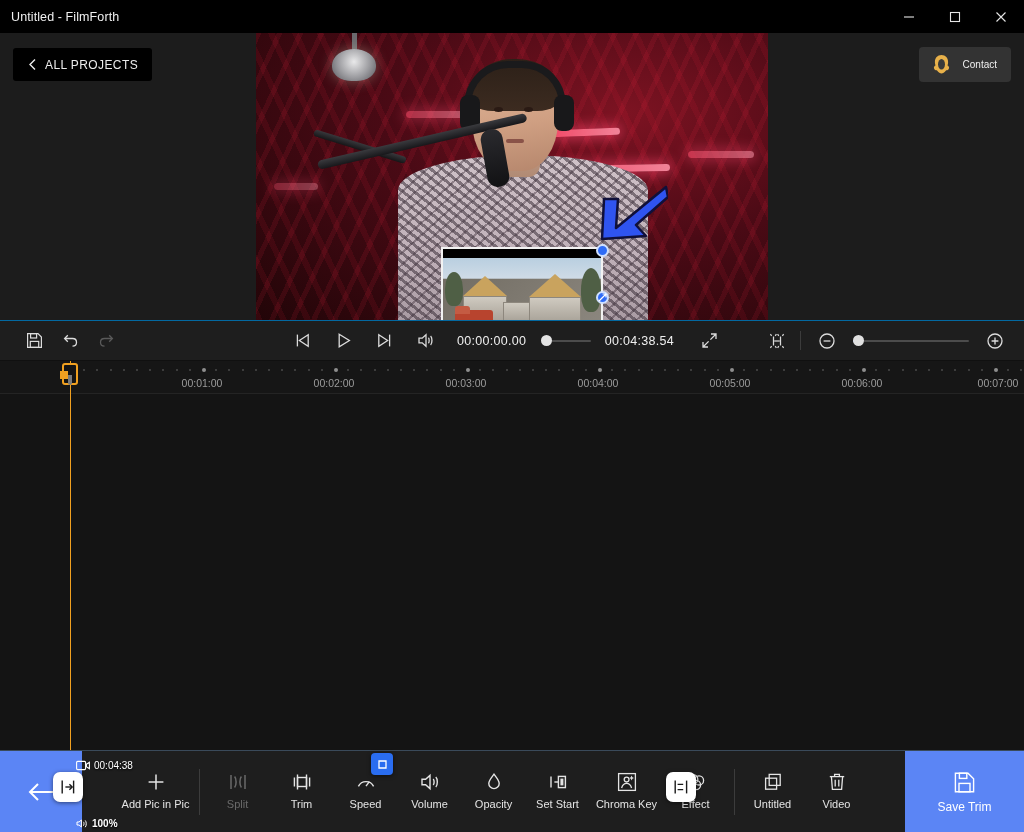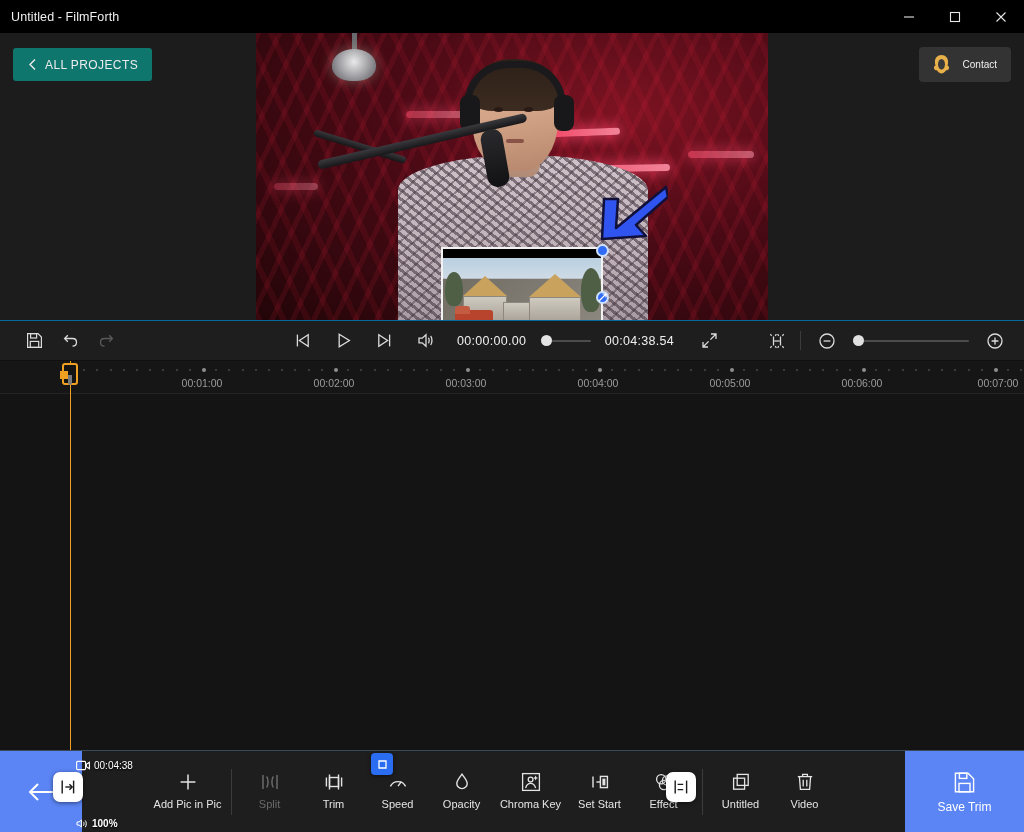--- a/index.html
+++ b/index.html
@@ -293,21 +293,21 @@
       <div class="winbtn close">
         <svg width="12" height="12" viewBox="0 0 12 12">
             <path d="M1.5 1.5l9 9M10.5 1.5l-9 9" stroke="currentColor" stroke-width="1.1"></path>
           </svg>
       </div>
     </div>
   </div>
 
   <div class="preview-area">
 
-    <div style="position:absolute;left:13px;top:15px;height:33px;padding:16px 14px;background:#0f766e;border-radius:3px;display:flex;align-items:center;gap:7px;">
+    <div style="position:absolute;left:13px;top:15px;height:33px;padding:16px 14px;background:#000000;border-radius:3px;display:flex;align-items:center;gap:7px;">
       <span>
         <svg width="11" height="13" viewBox="0 0 11 13">
             <path d="M8 1.5L3 6.5l5 5" fill="none" stroke="#ececec" stroke-width="1.4"></path>
           </svg>
       </span>
       <span style="font-size:12px;color:#ececec;letter-spacing:.4px;">ALL PROJECTS</span>
     </div>
 
     <div style="position:absolute;right:13px;top:14px;height:35px;padding:0 14px 0 10px;background:#333;border-radius:4px;display:flex;align-items:center;gap:9px;">
       <span>
@@ -677,46 +677,56 @@
             <svg width="22" height="22" viewBox="0 0 22 22" fill="none" stroke="currentColor" stroke-width="1.4">
               <path d="M3.4 15.4a8.4 8.4 0 0115.2 0"></path>
               <path d="M11 15.2l3.4-4.6"></path>
             </svg>
           </span>
           <span class="tool-label">Speed</span>
         </div>
         <div class="tool">
           <span>
             <svg width="22" height="22" viewBox="0 0 22 22" fill="none" stroke="currentColor" stroke-width="1.4">
+              <path d="M3 8.2h3.6l4.4-3.8v13.2l-4.4-3.8H3z"></path>
+              <path d="M14.2 8c1.2 1.1 1.2 4.9 0 6"></path>
+              <path d="M16.8 6c2 1.9 2 8.1 0 10"></path>
+            </svg>
+          </span>
+          <span class="tool-label">Volume</span>
+        </div>
+        <div class="tool">
+          <span>
+            <svg width="22" height="22" viewBox="0 0 22 22" fill="none" stroke="currentColor" stroke-width="1.4">
               <path d="M11 3.2c3 4 5.2 6.4 5.2 9.2A5.2 5.2 0 0111 17.6a5.2 5.2 0 01-5.2-5.2c0-2.8 2.2-5.2 5.2-9.2z"></path>
             </svg>
           </span>
           <span class="tool-label">Opacity</span>
+        </div>
+        <div class="tool">
+          <span>
+            <svg width="22" height="22" viewBox="0 0 22 22" fill="none" stroke="currentColor" stroke-width="1.4">
+              <path d="M4 5.4v11.2"></path>
+              <path d="M7.4 11h3.6"></path>
+              <rect x="11.4" y="5.4" width="7" height="11.2"></rect>
+              <rect x="13.4" y="7.6" width="3" height="6.8" fill="currentColor" stroke="none"></rect>
+            </svg>
+          </span>
+          <span class="tool-label">Set Start</span>
         </div>
         <div class="tool wide">
           <span>
             <svg width="22" height="22" viewBox="0 0 22 22" fill="none" stroke="currentColor" stroke-width="1.3">
               <rect x="2.6" y="2.6" width="16.8" height="16.8"></rect>
               <circle cx="10.6" cy="8.6" r="2.4"></circle>
               <path d="M5.6 17c1-3.2 3-4.6 5-4.6s4 1.4 5 4.6"></path>
               <path d="M15.6 4.6l.8 1.6 1.6.8-1.6.8-.8 1.6-.8-1.6-1.6-.8 1.6-.8z" fill="currentColor" stroke="none"></path>
             </svg>
           </span>
           <span class="tool-label">Chroma Key</span>
-        </div>
-        <div class="tool">
-          <span>
-            <svg width="22" height="22" viewBox="0 0 22 22" fill="none" stroke="currentColor" stroke-width="1.4">
-              <path d="M4 5.4v11.2"></path>
-              <path d="M7.4 11h3.6"></path>
-              <rect x="11.4" y="5.4" width="7" height="11.2"></rect>
-              <rect x="13.4" y="7.6" width="3" height="6.8" fill="currentColor" stroke="none"></rect>
-            </svg>
-          </span>
-          <span class="tool-label">Set Start</span>
         </div>
         <div class="tool">
           <span>
             <svg width="22" height="22" viewBox="0 0 22 22" fill="none" stroke="currentColor" stroke-width="1.3">
               <circle cx="8.2" cy="8.2" r="4.6"></circle>
               <circle cx="14" cy="9.4" r="4.6"></circle>
               <circle cx="11" cy="14" r="4.6"></circle>
             </svg>
           </span>
           <span class="tool-label">Effect</span>

